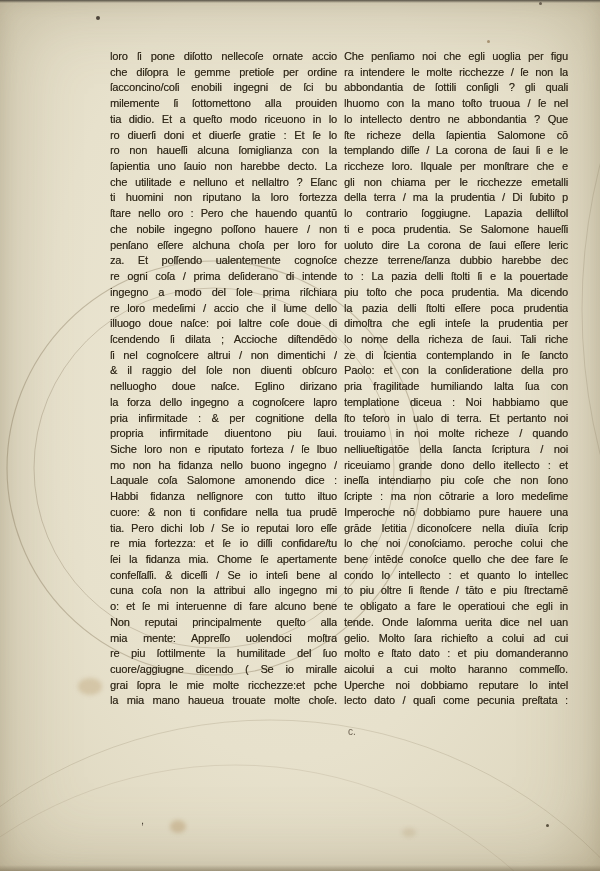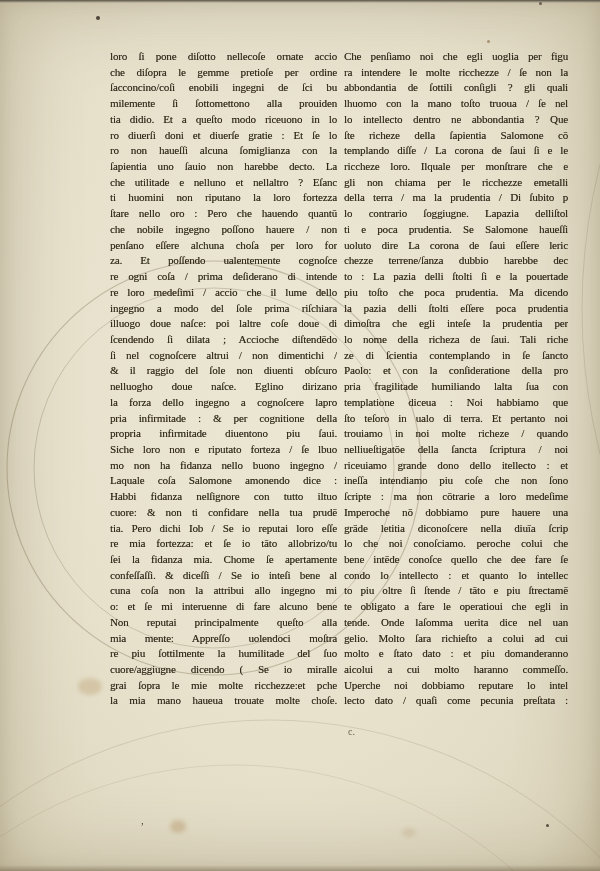--- a/index.html
+++ b/index.html
@@ -1,20 +1,20 @@
 <!DOCTYPE html>
 <html><head>
 <meta charset="utf-8">
 <style>
   html,body{margin:0;padding:0;background:#3a362e;}
   .page{
     position:relative;width:600px;height:871px;overflow:hidden;
     background:radial-gradient(ellipse at 48% 42%, #ece7d4 0%, #e7e1cc 55%, #ded7bf 88%, #d5ccb1 100%);
     box-shadow:inset 0 0 70px 10px rgba(125,110,80,.28), inset 0 0 18px rgba(125,110,80,.2);
-    font-family:Liberation Serif, serif;
+    font-family:Liberation Sans, sans-serif;
   }
   .top-edge{position:absolute;top:0;left:0;width:600px;height:3px;
     background:linear-gradient(to bottom, rgba(58,53,45,.8), rgba(58,53,45,0));}
   .bottom-edge{position:absolute;bottom:0;left:0;width:600px;height:6px;
     background:linear-gradient(to top, rgba(105,92,66,.45), rgba(105,92,66,0));}
   .watermark{position:absolute;top:0;left:0;pointer-events:none;}
   .col{position:absolute;top:49px;color:#2e2617;}
   .col-left{left:110px;width:227px;}
   .col-right{left:344px;width:224px;}
   .tline{
@@ -58,37 +58,37 @@
       <div class="tline">ro diuerſi doni et diuerſe gratie : Et ſe lo</div>
       <div class="tline">ro non haueſſi alcuna ſomiglianza con la</div>
       <div class="tline">ſapientia uno ſauio non harebbe decto. La</div>
       <div class="tline">che utilitade e nelluno et nellaltro ? Eſanc</div>
       <div class="tline">ti huomini non riputano la loro fortezza</div>
       <div class="tline">ſtare nello oro : Pero che hauendo quantū</div>
       <div class="tline">che nobile ingegno poſſono hauere / non</div>
       <div class="tline">penſano eſſere alchuna choſa per loro for</div>
       <div class="tline">za. Et poſſendo ualentemente cognoſce</div>
       <div class="tline">re ogni coſa / prima deſiderano di intende</div>
+      <div class="tline">ingegno a modo del ſole prima riſchiara</div>
       <div class="tline">re loro medeſimi / accio che il lume dello</div>
-      <div class="tline">ingegno a modo del ſole prima riſchiara</div>
       <div class="tline">illuogo doue naſce: poi laltre coſe doue di</div>
       <div class="tline">ſcendendo ſi dilata ; Accioche diſtendēdo</div>
       <div class="tline">ſi nel cognoſcere altrui / non dimentichi /</div>
       <div class="tline">&amp; il raggio del ſole non diuenti obſcuro</div>
       <div class="tline">nelluogho doue naſce. Eglino dirizano</div>
       <div class="tline">la forza dello ingegno a cognoſcere lapro</div>
       <div class="tline">pria infirmitade : &amp; per cognitione della</div>
       <div class="tline">propria infirmitade diuentono piu ſaui.</div>
       <div class="tline">Siche loro non e riputato forteza / ſe lbuo</div>
       <div class="tline">mo non ha fidanza nello buono ingegno /</div>
       <div class="tline">Laquale coſa Salomone amonendo dice :</div>
       <div class="tline">Habbi fidanza nelſignore con tutto iltuo</div>
       <div class="tline">cuore: &amp; non ti confidare nella tua prudē</div>
       <div class="tline">tia. Pero dichi Iob / Se io reputai loro eſſe</div>
-      <div class="tline">re mia fortezza: et ſe io tāto allobrizo/tu</div>
+      <div class="tline">re mia fortezza: et ſe io diſſi confidare/tu</div>
       <div class="tline">ſei la fidanza mia. Chome ſe apertamente</div>
       <div class="tline">confeſſaſſi. &amp; diceſſi / Se io inteſi bene al</div>
       <div class="tline">cuna coſa non la attribui allo ingegno mi</div>
       <div class="tline">o: et ſe mi interuenne di fare alcuno bene</div>
       <div class="tline">Non reputai principalmente queſto alla</div>
       <div class="tline">mia mente: Appreſſo uolendoci moſtra</div>
       <div class="tline">re piu ſottilmente la humilitade del ſuo</div>
       <div class="tline">cuore/aggiugne dicendo ( Se io miralle</div>
       <div class="tline">grai ſopra le mie molte ricchezze:et pche</div>
       <div class="tline">la mia mano haueua trouate molte choſe.</div>

